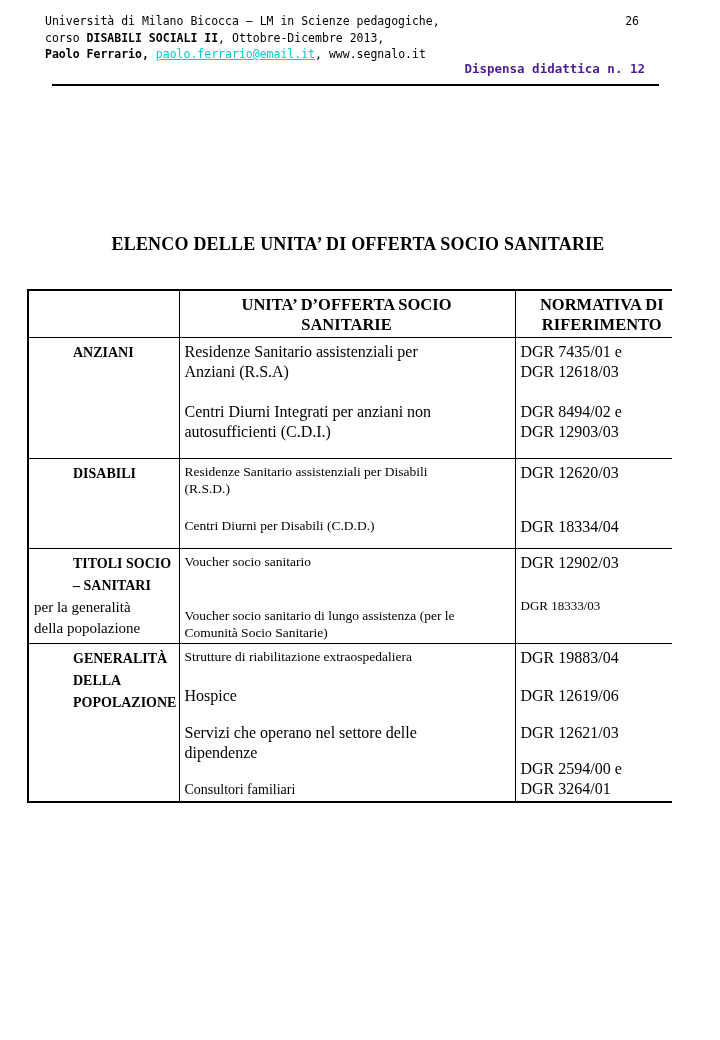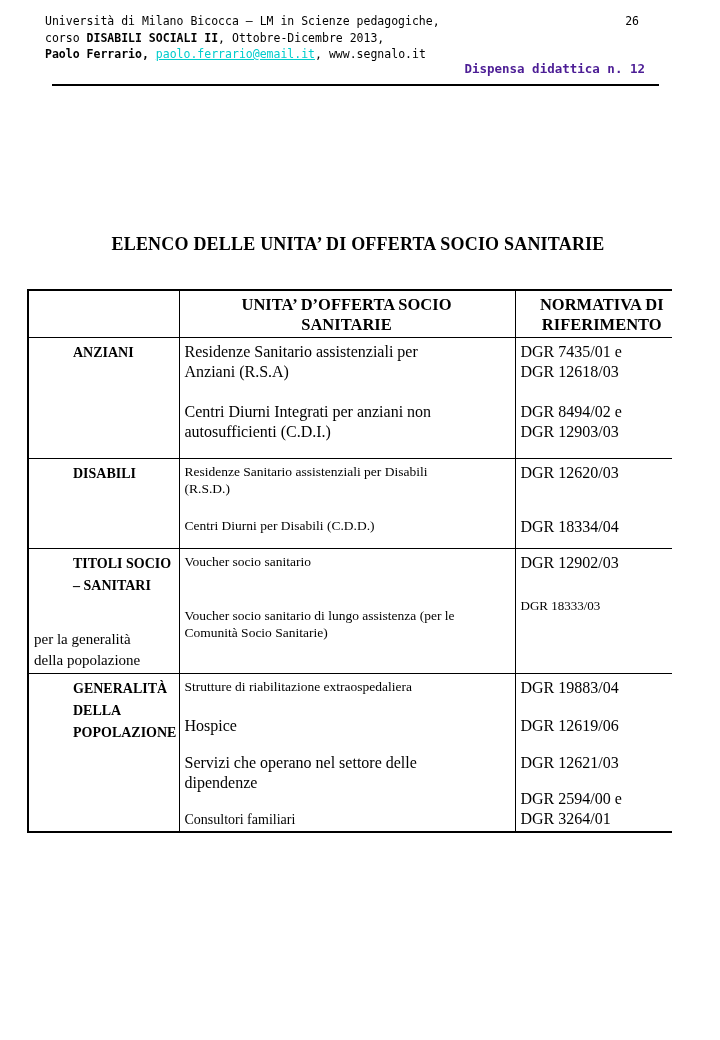--- a/index.html
+++ b/index.html
@@ -109,21 +109,20 @@
     font-weight: bold;
     font-size: 14px;
     line-height: 22px;
     white-space: pre-line;
     margin-left: 39px;
   }
   .cat-sub {
     font-size: 15px;
     line-height: 21px;
     white-space: pre-line;
-    margin-top: 32px;
   }
 
   td p { margin: 0; white-space: pre-line; }
   .t-lg { font-size: 16px; line-height: 20px; }
   .t-md { font-size: 14px;   line-height: 18px; }
   .t-sm { font-size: 13.5px; line-height: 17px; }
   .t-xs { font-size: 13px;   line-height: 18px; }
 
   .mt16 { margin-top: 16px; }
   .mt17 { margin-top: 17px; }

